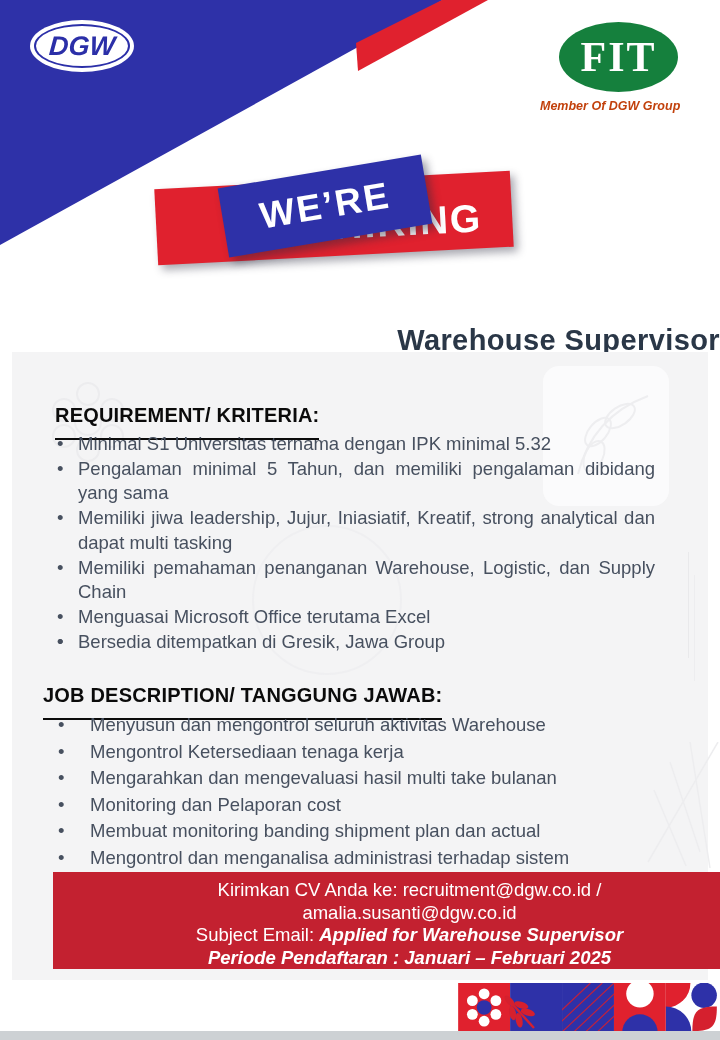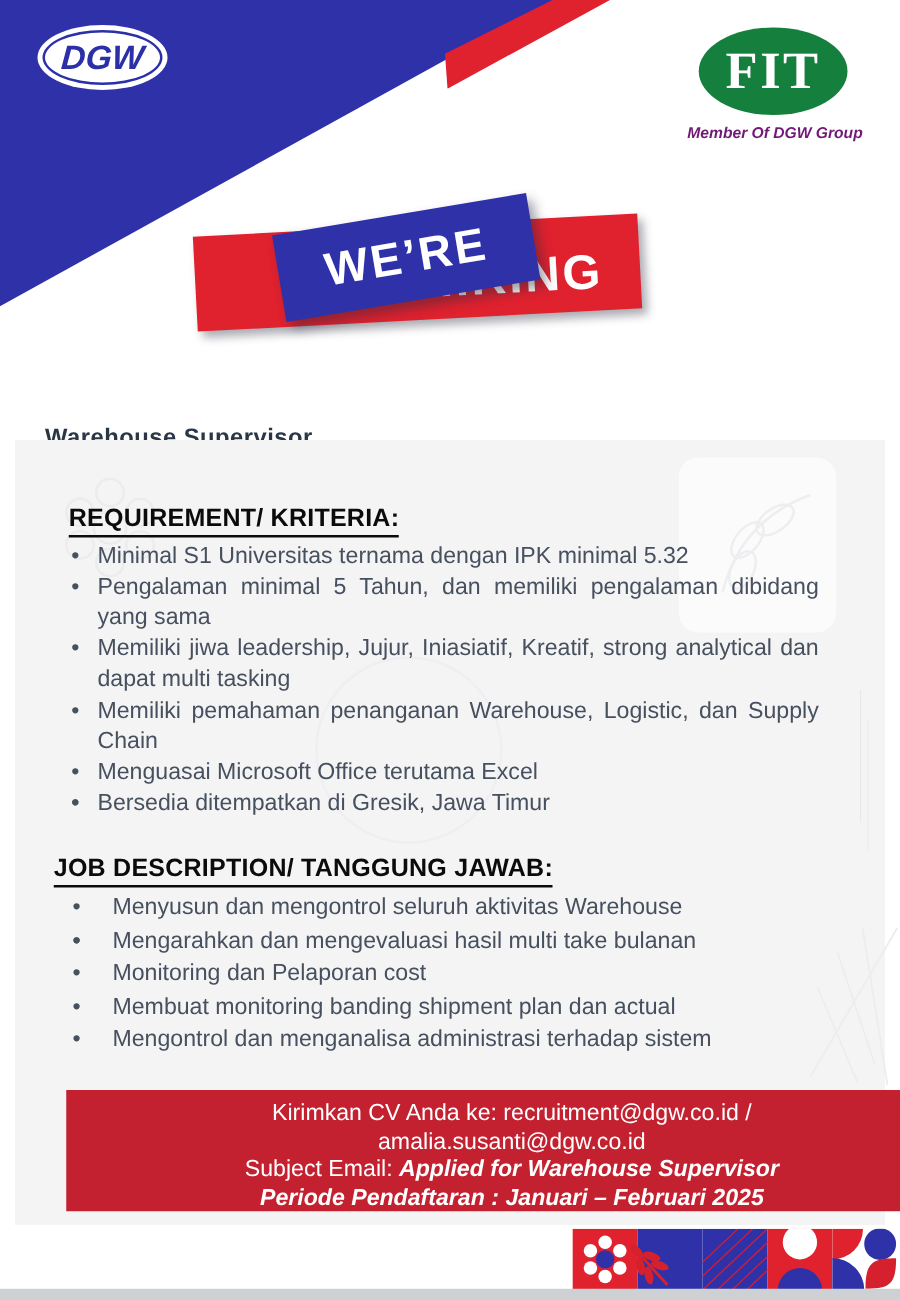--- a/index.html
+++ b/index.html
@@ -41,56 +41,56 @@
     left:559px; top:22px; width:119px; height:70px;
     background:#15803d; border-radius:50%;
     display:flex; align-items:center; justify-content:center;
   }
   .fit-text {
     font-family:"Liberation Serif", serif; font-weight:bold;
     color:#ffffff; font-size:42px; letter-spacing:2px;
   }
   .fit-tagline {
     left:540px; top:99px; width:160px;
-    text-align:center; font-style:italic; font-weight:bold;
-    font-size:12.5px; color:#701a75;
+    font-style:italic; font-weight:bold;
+    font-size:12.5px; color:#c2410c;
   }
   .hiring-banner {
     left:156px; top:180px; width:356px; height:76px;
     background:#e0212e; transform:rotate(-3deg);
     box-shadow:4px 5px 8px rgba(40,40,60,.40);
     display:flex; align-items:flex-end; justify-content:flex-end;
     padding:0 30px 8px 0;
   }
   .hiring-text { color:#fff; font-weight:bold; font-size:39px; letter-spacing:2px; }
   .were-banner {
     left:222px; top:171px; width:206px; height:70px;
     background:#2e31a8; transform:rotate(-9.5deg);
     box-shadow:4px 6px 9px rgba(40,40,60,.45);
     display:flex; align-items:center; justify-content:center;
   }
   .were-text { color:#fff; font-weight:bold; font-size:37px; letter-spacing:2px; }
 
   
   .job-title {
-    left:36px; top:340px; width:684px; text-align:left;
-    font-size:19px; font-weight:bold; color:#2a3747; letter-spacing:.4px;
+    left:36px; top:324px; width:684px; text-align:right;
+    font-size:29px; font-weight:bold; color:#2a3747; letter-spacing:.4px;
   }
   .title-underline { left:190px; top:360px; width:342px; height:12px; background:#d6202f; }
 
   
   .content-panel { left:12px; top:352px; width:696px; height:628px; background:#f4f4f5; }
   .wm-card { left:543px; top:366px; width:126px; height:140px; background:#fbfbfc; border-radius:16px; }
   .wm-circle { left:252px; top:525px; width:150px; height:150px; border:2px solid #efeff1; border-radius:50%; }
   .wm-line1 { left:688px; top:552px; width:1px; height:106px; background:#e9e9eb; }
   .wm-line2 { left:694px; top:575px; width:1px; height:106px; background:#ededef; }
 
   
   .sec-heading { font-size:20px; font-weight:bold; color:#0b0b0b; letter-spacing:.2px; }
-  .sec-heading span { border-bottom:2.5px solid #0b0b0b; padding-bottom:2px; }
+  .sec-heading span { border-bottom:2.5px solid #0b0b0b; padding-bottom:12px; }
   .req-heading { left:55px; top:404px; }
   .req-list { left:55px; top:432px; width:600px; }
   .req-item {
     position:relative; padding-left:23px; text-align:justify;
     font-size:18.5px; line-height:24.7px; color:#47505f;
   }
   .req-item .bullet { position:absolute; left:2px; }
   .job-heading { left:43px; top:684px; }
   .job-list { left:55px; top:712px; width:600px; }
   .job-item {
@@ -175,29 +175,29 @@
 <div class="abs sec-heading req-heading">
   <span>REQUIREMENT/ KRITERIA:</span>
 </div>
 <div class="abs req-list">
   <div class="req-item"><span class="bullet">•</span><span>Minimal S1 Universitas ternama dengan IPK minimal 5.32</span></div>
   <div class="req-item"><span class="bullet">•</span><span>Pengalaman minimal 5 Tahun, dan memiliki pengalaman dibidang yang sama</span></div>
   <div class="req-item"><span class="bullet">•</span><span>Memiliki jiwa leadership, Jujur, Iniasiatif, Kreatif, strong analytical dan dapat multi tasking</span></div>
   <div class="req-item"><span class="bullet">•</span><span>Memiliki pemahaman penanganan Warehouse, Logistic, dan Supply Chain</span></div>
   <div class="req-item"><span class="bullet">•</span><span>Menguasai Microsoft Office terutama Excel</span></div>
   <div class="req-item"><span class="bullet">•</span></div>
-  <div class="req-item"><span class="bullet">•</span><span>Bersedia ditempatkan di Gresik, Jawa Timur</span></div>
+  <div class="req-item"><span class="bullet">•</span><span>Bersedia ditempatkan di Gresik, Jawa Group</span></div>
 </div>
 
 <div class="abs sec-heading job-heading">
   <span>JOB DESCRIPTION/ TANGGUNG JAWAB:</span>
 </div>
 <div class="abs job-list">
   <div class="job-item"><span class="bullet">•</span><span>Menyusun dan mengontrol seluruh aktivitas Warehouse</span></div>
-  <div class="job-item"><span class="bullet">•</span></div>
+  <div class="job-item"><span class="bullet">•</span><span>Mengontrol Ketersediaan tenaga kerja</span></div>
   <div class="job-item"><span class="bullet">•</span><span>Mengarahkan dan mengevaluasi hasil multi take bulanan</span></div>
   <div class="job-item"><span class="bullet">•</span><span>Monitoring dan Pelaporan cost</span></div>
   <div class="job-item"><span class="bullet">•</span><span>Membuat monitoring banding shipment plan dan actual</span></div>
   <div class="job-item"><span class="bullet">•</span><span>Mengontrol dan menganalisa administrasi terhadap sistem</span></div>
 </div>
 
 <div class="abs footer-cta">
   <div>Kirimkan CV Anda ke: recruitment@dgw.co.id /</div>
   <div>amalia.susanti@dgw.co.id</div>
   <div><span>Subject Email: </span><span class="bold">Applied for Warehouse Supervisor</span></div>

